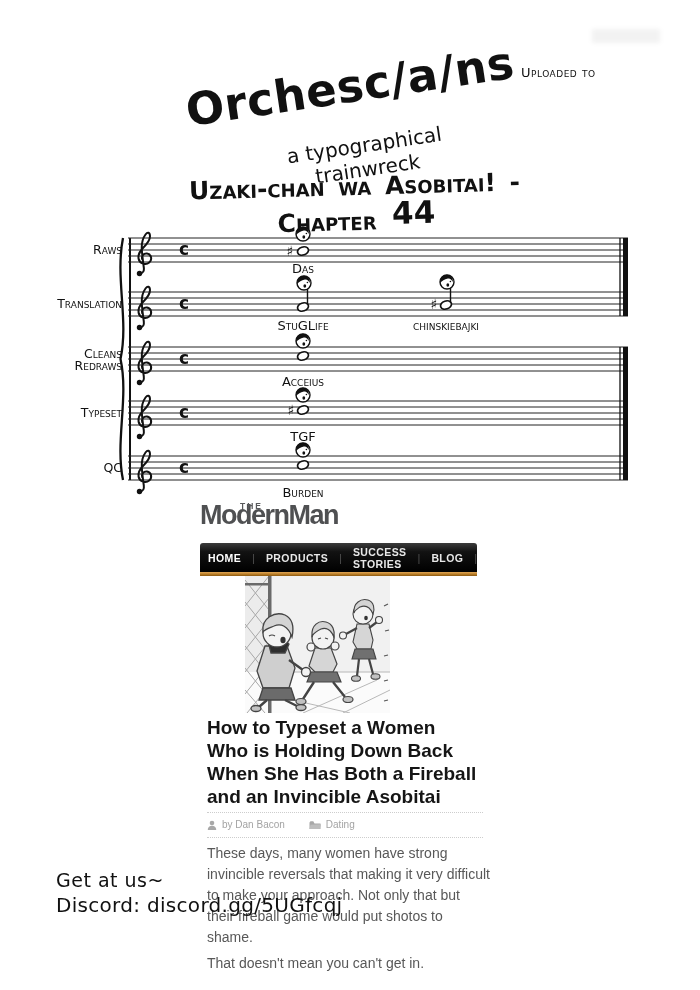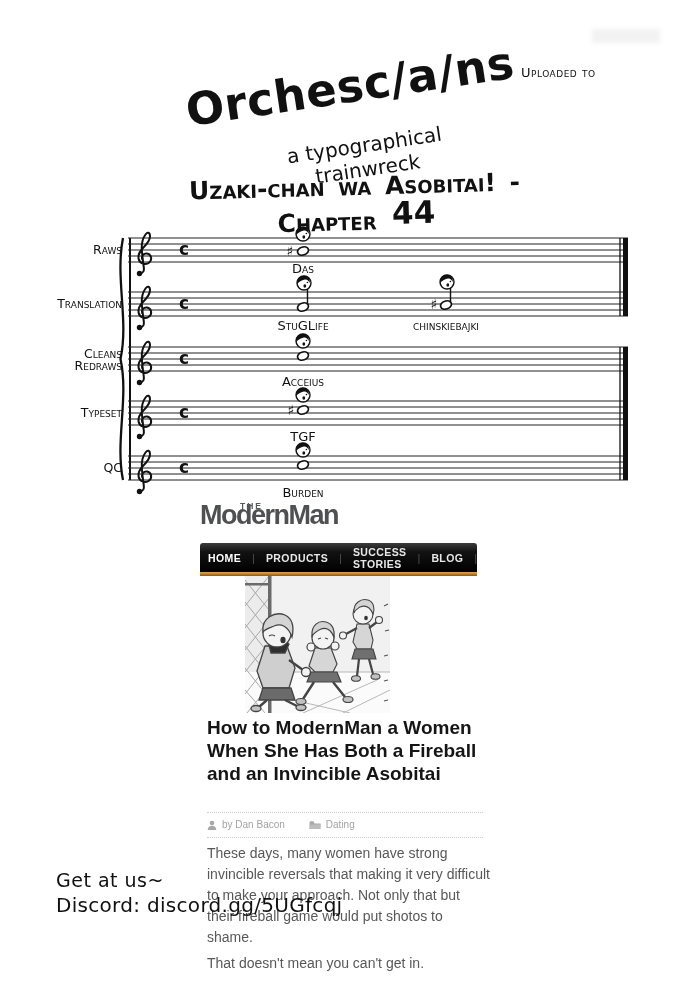--- a/index.html
+++ b/index.html
@@ -235,21 +235,22 @@
       <path d="M114 83 L112 100 M124 83 L128 98" stroke-width="2.2"></path>
       <ellipse cx="111" cy="102.5" rx="4.5" ry="2.8" fill="#c2c2c2"></ellipse>
       <ellipse cx="130.5" cy="100.5" rx="4.5" ry="2.8" fill="#c2c2c2"></ellipse>
     </g>
     <g stroke="#555" stroke-width="1.2">
       <path d="M139 30 L143 28 M140 55 L144 54 M139 80 L143 79 M139 105 L143 104 M139 125 L143 124"></path>
     </g>
   </svg>
 
   <div class="abs headline">
-    <div>How to ModernMan a Women</div>
+    <div>How to Typeset a Women</div>
+    <div>Who is Holding Down Back</div>
     <div>When She Has Both a Fireball</div>
     <div>and an Invincible Asobitai</div>
   </div>
 
   <div class="abs byline">
     <span class="grp">
       <svg width="10" height="10" viewBox="0 0 10 10">
         <circle cx="5" cy="3" r="2.3" fill="#a8a8a8"></circle>
         <path d="M0.8 10 C0.8 6.8 3 5.8 5 5.8 C7 5.8 9.2 6.8 9.2 10 Z" fill="#a8a8a8"></path>
       </svg>

